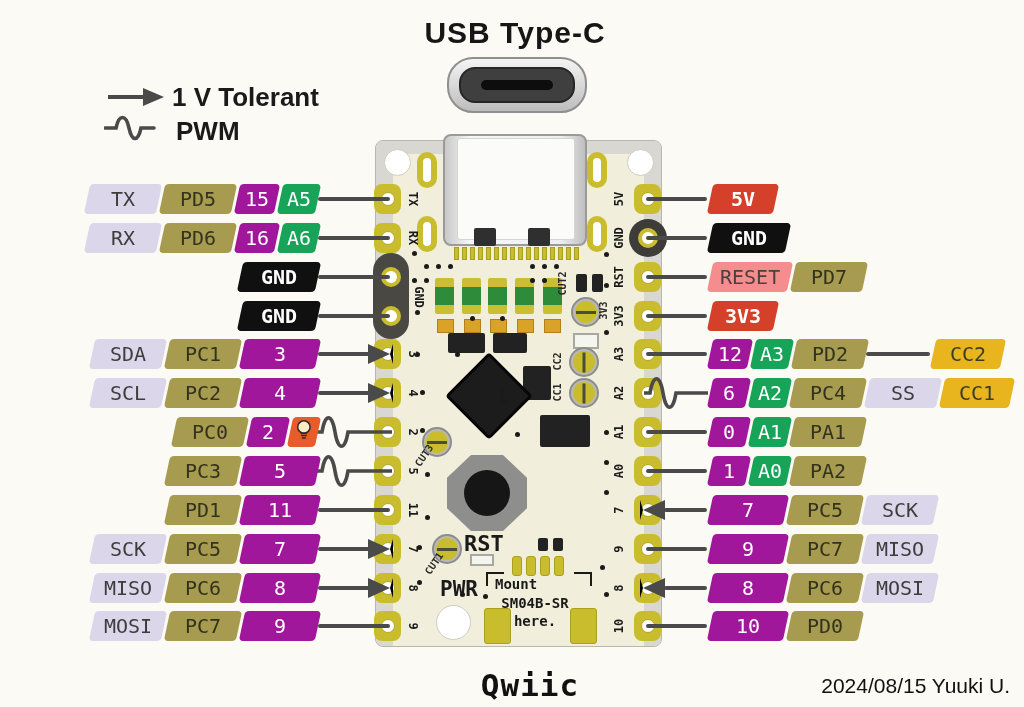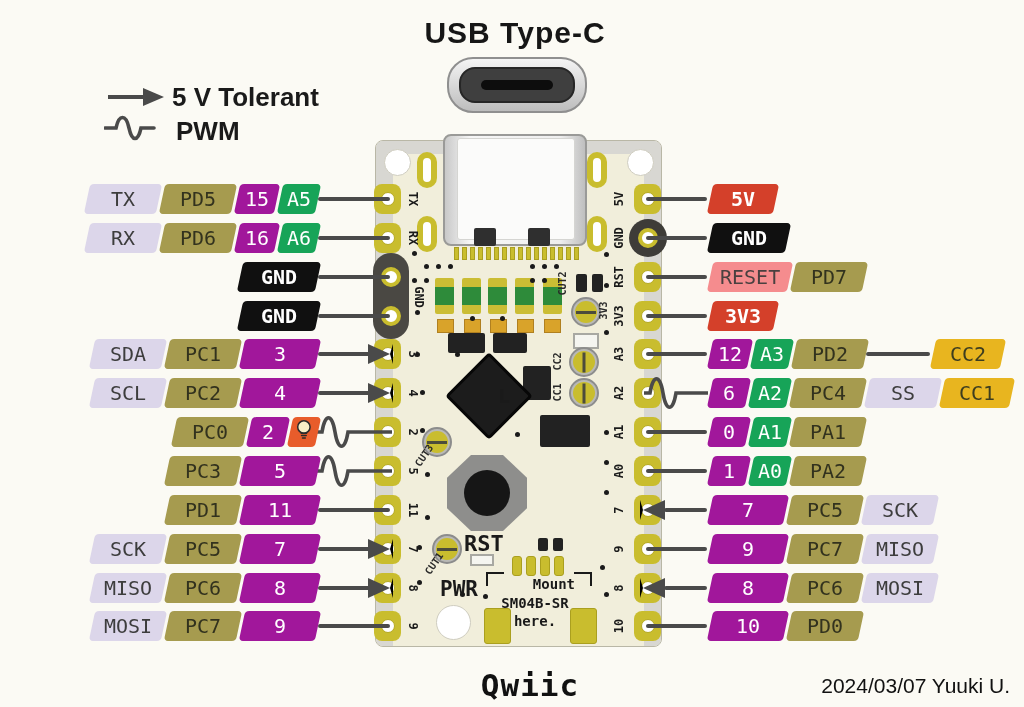--- a/index.html
+++ b/index.html
@@ -89,21 +89,21 @@
   <div class="title">USB Type-C</div>
   <div class="usbicon">
     <div class="in"></div>
     <div class="bar"></div>
   </div>
 
   <svg class="abs" style="left:107px;top:86px;" width="58" height="22" viewBox="0 0 58 22">
     <line x1="1" y1="11" x2="37" y2="11" stroke="#4a4a4a" stroke-width="4"></line>
     <polygon points="36,2 57,11 36,20" fill="#4a4a4a"></polygon>
   </svg>
-  <div class="legend-label" style="left:172px;top:82px;">5 V Tolerant</div>
+  <div class="legend-label" style="left:172px;top:82px;">1 V Tolerant</div>
   <svg class="pwm-svg" style="left:104px;top:112px;" width="56" height="32" viewBox="0 0 56 32">
     <path d="M1 16 H12 C15 2 22 2 25 16 C28 30 34 30 37 16 H50" fill="none" stroke="#4a4a4a" stroke-width="3.6" stroke-linecap="round"></path>
   </svg>
   <div class="legend-label" style="left:176px;top:116px;">PWM</div>
 
   <div class="board">
     <div class="strip" style="left:0;top:0;width:17px;height:507px;"></div>
     <div class="strip" style="right:0;top:0;width:17px;height:507px;"></div>
     <div class="strip" style="left:0;top:0;width:287px;height:13px;"></div>
   </div>
@@ -232,21 +232,21 @@
     </div>
 
   <div class="qfp"></div>
   <div class="rstbtn">
       <div class="c"></div>
     </div>
 
   <div class="silk" style="left:464px;top:531px;font-size:22px;">RST</div>
   <div class="silk" style="left:440px;top:577px;font-size:21px;">PWR</div>
   <div class="silk" style="left:498px;top:384px;font-size:20px;">L</div>
-  <div class="silk" style="left:495px;top:576px;width:80px;text-align:right;font-size:14px;">Mount</div>
+  <div class="silk" style="left:495px;top:576px;width:80px;text-align:left;font-size:14px;">Mount</div>
   <div class="silk" style="left:487px;top:595px;width:96px;text-align:center;font-size:14px;">SM04B-SR</div>
   <div class="silk" style="left:495px;top:613px;width:80px;text-align:center;font-size:14px;">here.</div>
   <div class="bracket-l" style="left:486px;top:572px;"></div>
   <div class="bracket-r" style="left:574px;top:572px;"></div>
   <div class="silk-s" style="left:550px;top:278px;transform:rotate(-90deg);">CUT2</div>
   <div class="silk-s" style="left:594px;top:305px;transform:rotate(-90deg);">3V3</div>
   <div class="silk-s" style="left:548px;top:356px;transform:rotate(-90deg);">CC2</div>
   <div class="silk-s" style="left:548px;top:387px;transform:rotate(-90deg);">CC1</div>
   <div class="silk-s" style="left:412px;top:450px;transform:rotate(-55deg);">CUT3</div>
   <div class="silk-s" style="left:422px;top:558px;transform:rotate(-55deg);">CUT1</div>
@@ -596,14 +596,14 @@
       <div class="silk-v" style="left: 610px; top: 576.5px; transform: rotate(-90deg);">8</div>
       <div class="pad" style="left: 374px; top: 611.35px;"></div>
       <div class="hole" style="left: 381px; top: 619.35px;"></div>
       <div class="silk-v" style="left: 396px; top: 615.35px; transform: rotate(90deg);">9</div>
       <div class="pad" style="left: 634px; top: 611.35px;"></div>
       <div class="hole" style="left: 641px; top: 619.35px;"></div>
       <div class="silk-v" style="left: 610px; top: 615.35px; transform: rotate(-90deg);">10</div>
     </div>
 
   <div class="qwiic">Qwiic</div>
-  <div class="credit">2024/03/07 Yuuki U.</div>
+  <div class="credit">2024/08/15 Yuuki U.</div>
 </div>
 
 </body></html>

